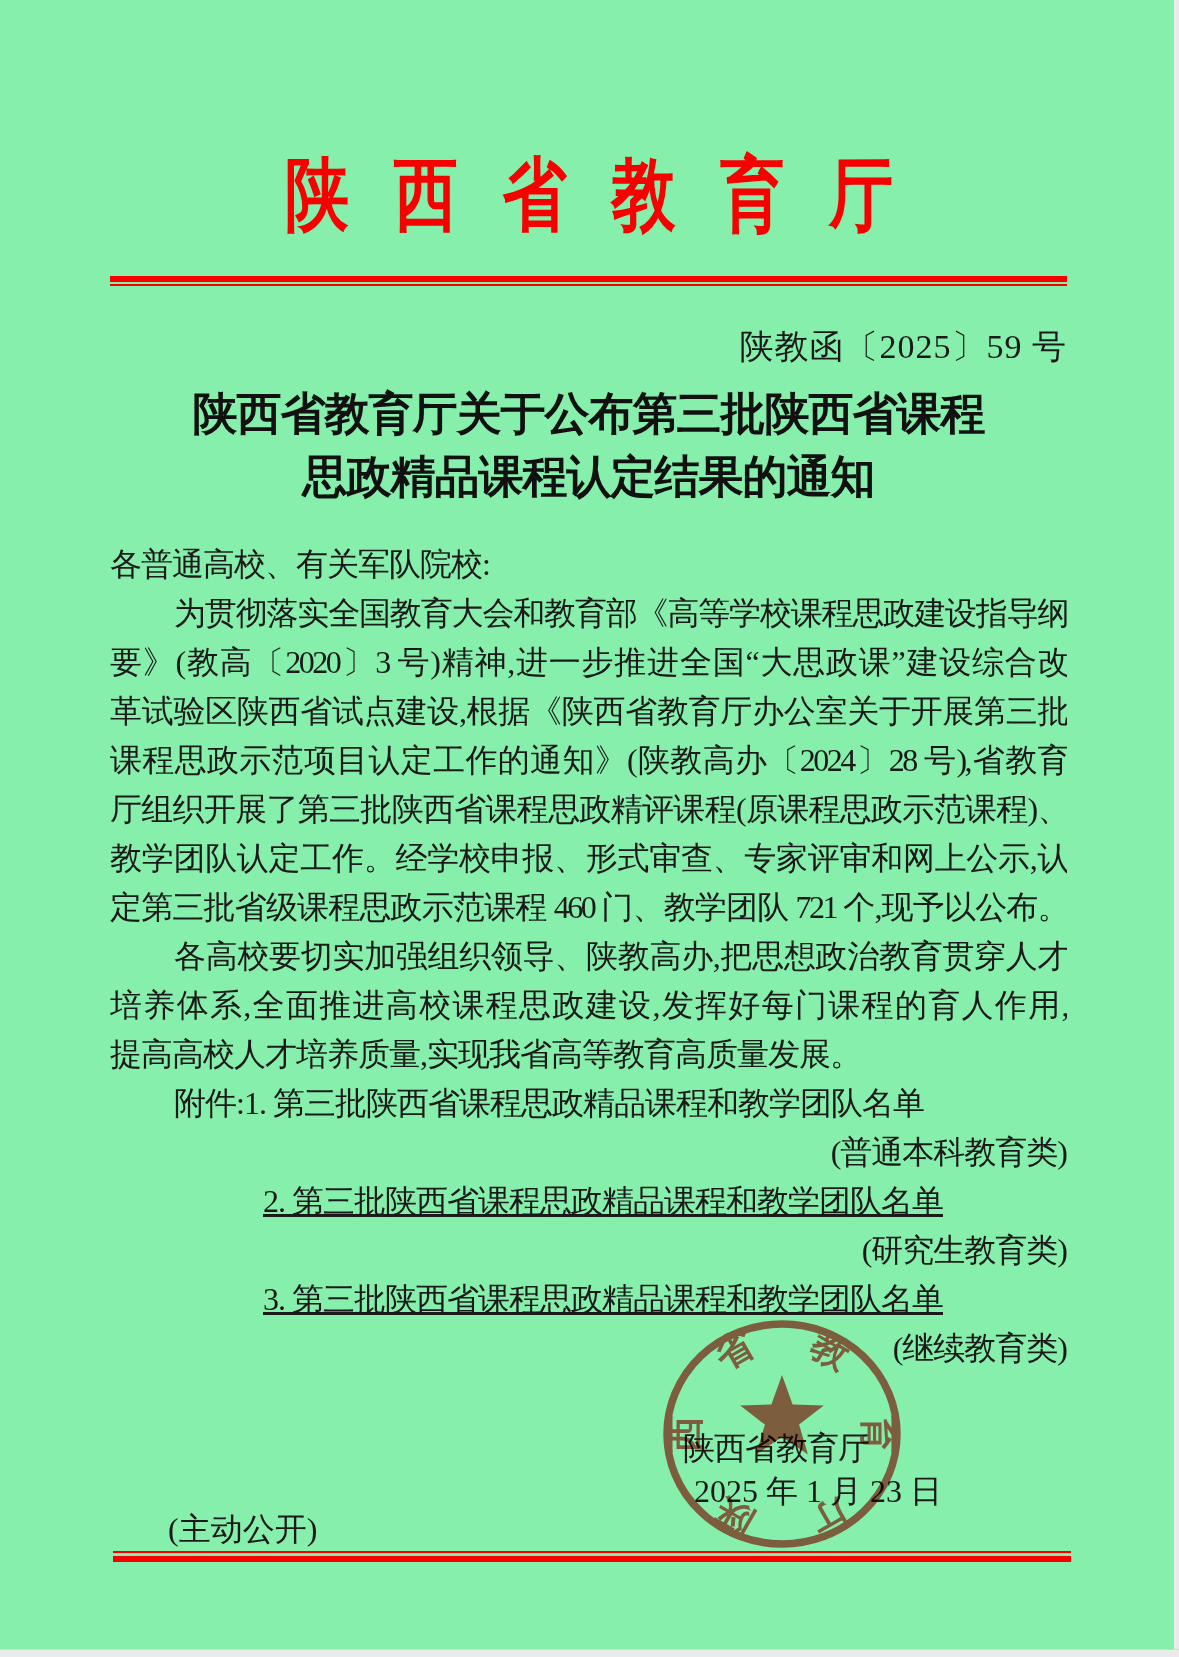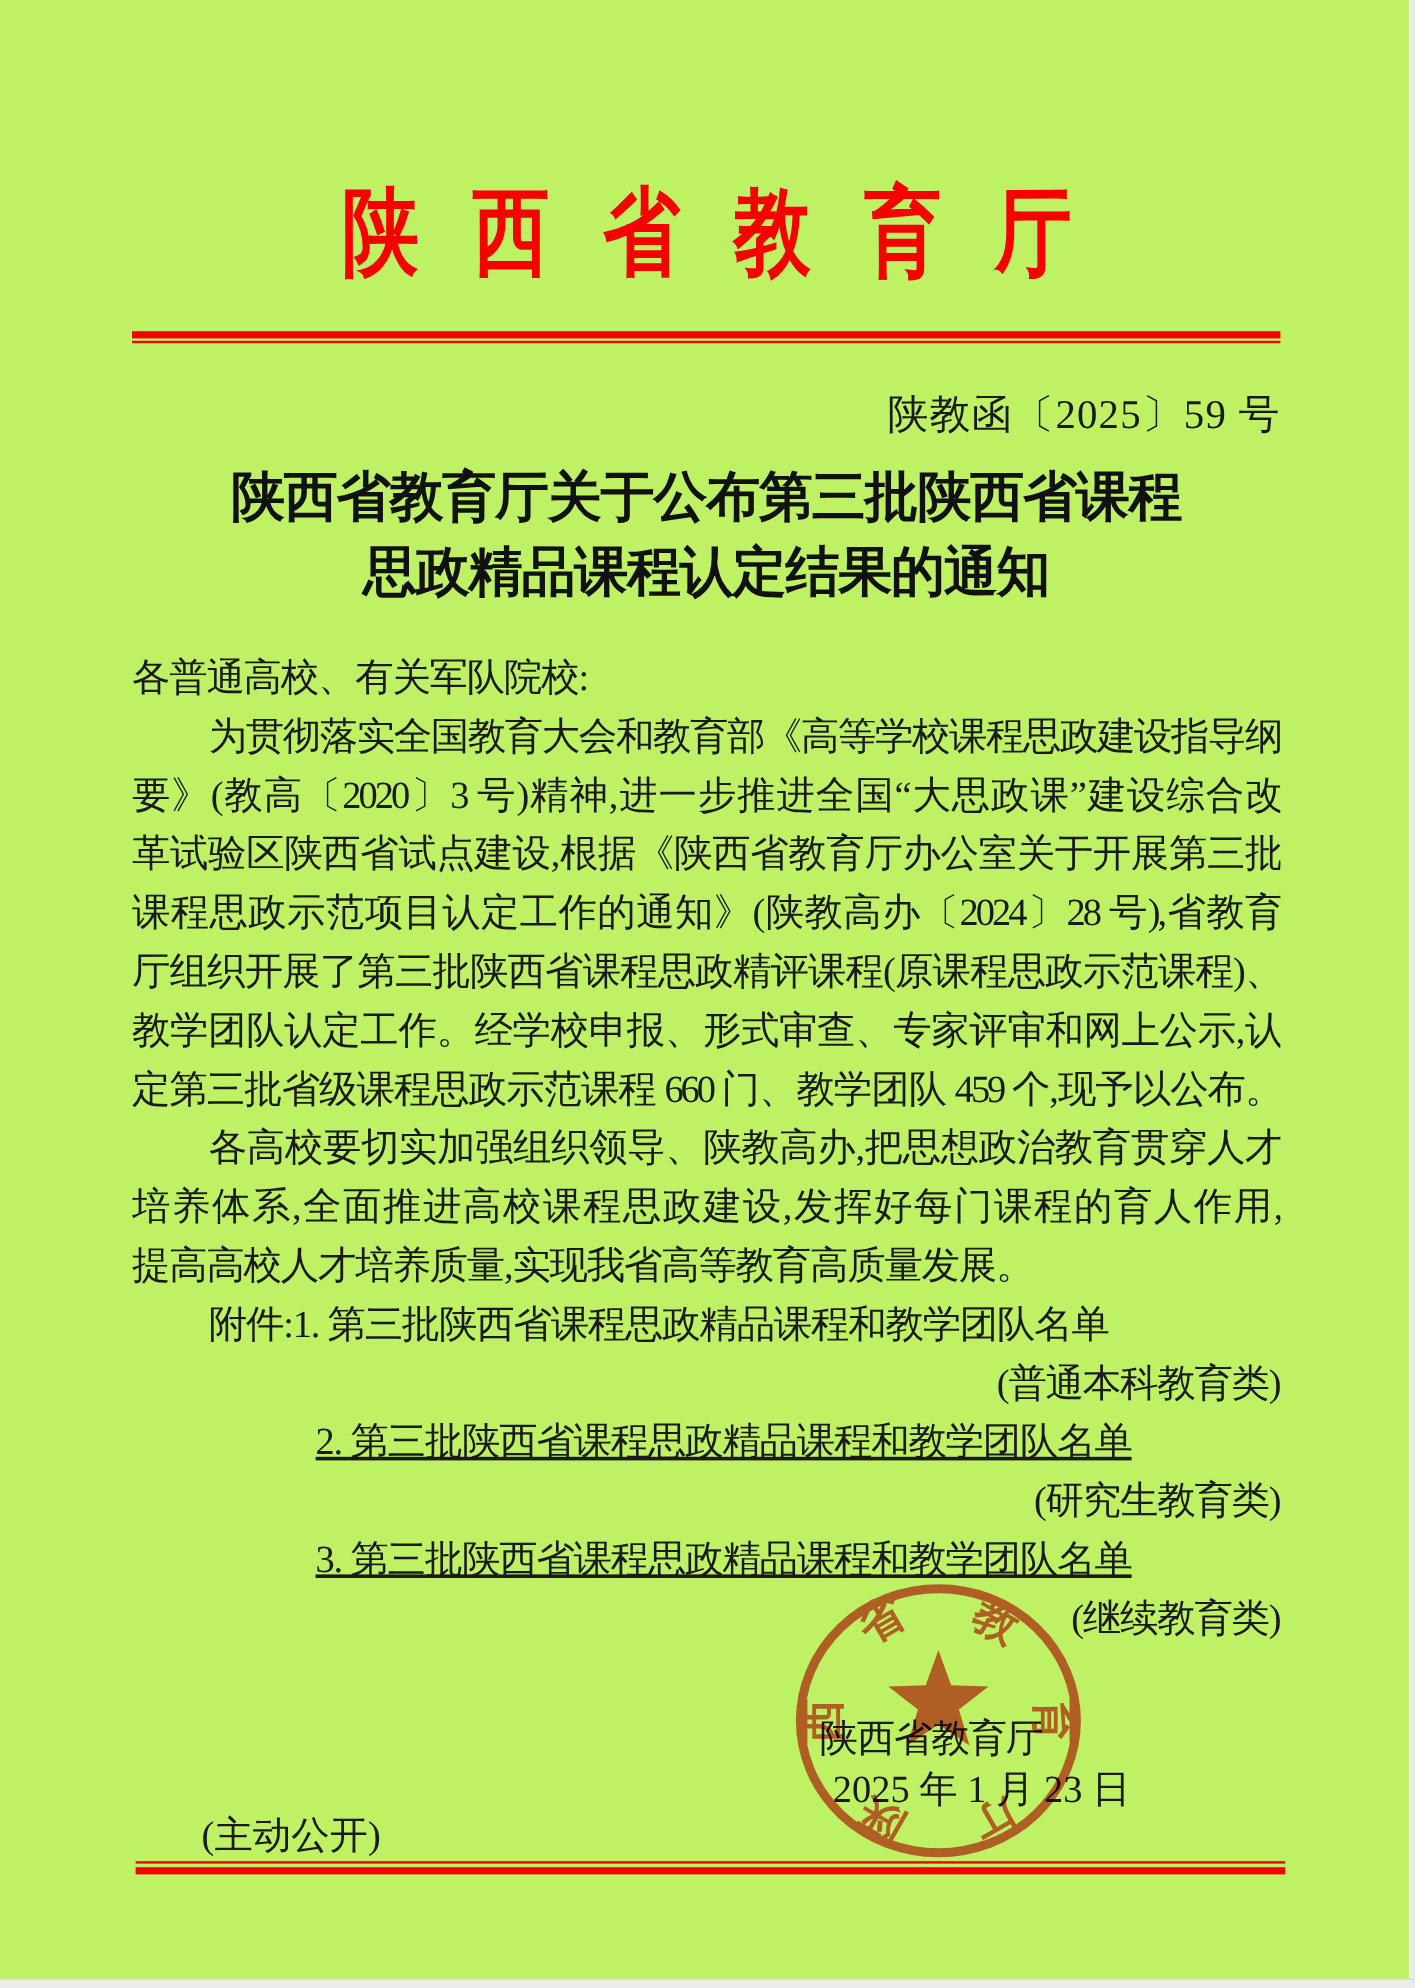--- a/index.html
+++ b/index.html
@@ -1,19 +1,19 @@
 <!DOCTYPE html>
 <html><head>
 <meta charset="utf-8">
 <style>
   html,body{margin:0;padding:0;background:#ffffff;}
   .page{
     position:relative;
     width:1179px;height:1657px;
-    background:#bef264;
+    background:#86efac;
     overflow:hidden;
     font-family:"Liberation Serif","DejaVu Serif",serif;
     color:#1a1a1a;
   }
   
   .letterhead{
     position:absolute;left:110px;top:145px;width:957px;
     text-align:center;line-height:100px;
     color:#f60000;font-weight:bold;
   }
@@ -96,21 +96,21 @@
   </div>
 
   <div class="body-block">
     <div class="ln">各普通高校、有关军队院校:</div>
     <div class="ln jst ind2">为贯彻落实全国教育大会和教育部《高等学校课程思政建设指导纲</div>
     <div class="ln jst">要》(教高〔2020〕3 号)精神,进一步推进全国“大思政课”建设综合改</div>
     <div class="ln jst">革试验区陕西省试点建设,根据《陕西省教育厅办公室关于开展第三批</div>
     <div class="ln jst">课程思政示范项目认定工作的通知》(陕教高办〔2024〕28 号),省教育</div>
     <div class="ln jst">厅组织开展了第三批陕西省课程思政精评课程(原课程思政示范课程)、</div>
     <div class="ln jst">教学团队认定工作。经学校申报、形式审查、专家评审和网上公示,认</div>
-    <div class="ln jst">定第三批省级课程思政示范课程 660 门、教学团队 459 个,现予以公布。</div>
+    <div class="ln jst">定第三批省级课程思政示范课程 460 门、教学团队 721 个,现予以公布。</div>
     <div class="ln jst ind2">各高校要切实加强组织领导、陕教高办,把思想政治教育贯穿人才</div>
     <div class="ln jst">培养体系,全面推进高校课程思政建设,发挥好每门课程的育人作用,</div>
     <div class="ln">提高高校人才培养质量,实现我省高等教育高质量发展。</div>
     <div class="ln ind2">附件:1. 第三批陕西省课程思政精品课程和教学团队名单</div>
     <div class="ln indP">(普通本科教育类)</div>
     <div class="ln indN">2. 第三批陕西省课程思政精品课程和教学团队名单</div>
     <div class="ln indP">(研究生教育类)</div>
     <div class="ln indN">3. 第三批陕西省课程思政精品课程和教学团队名单</div>
     <div class="ln indP">(继续教育类)</div>
   </div>

